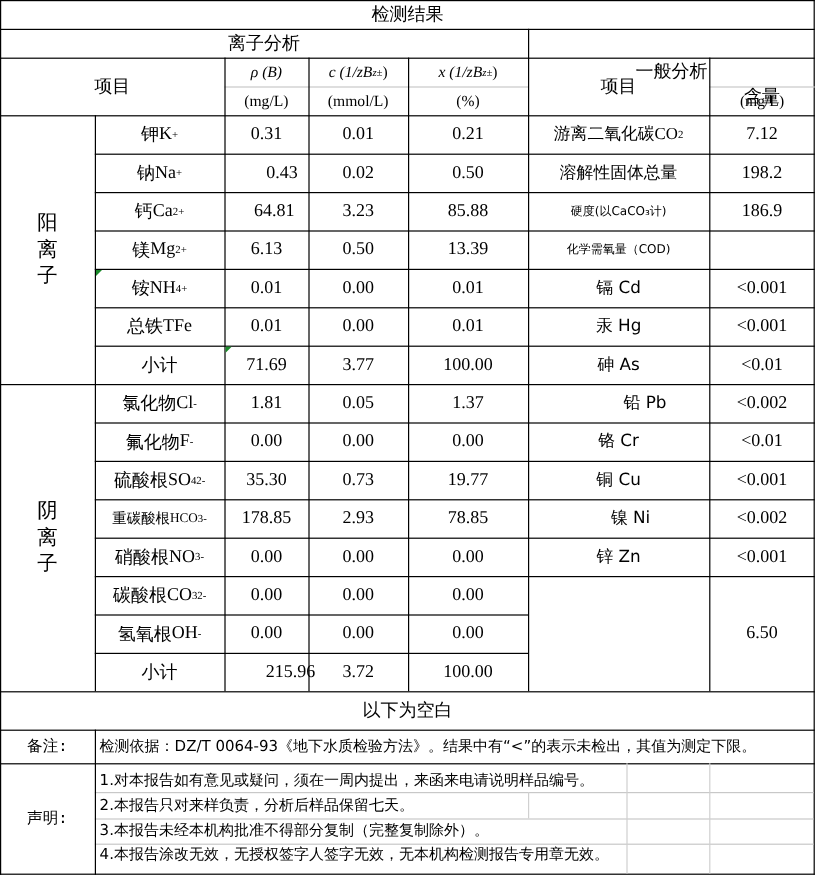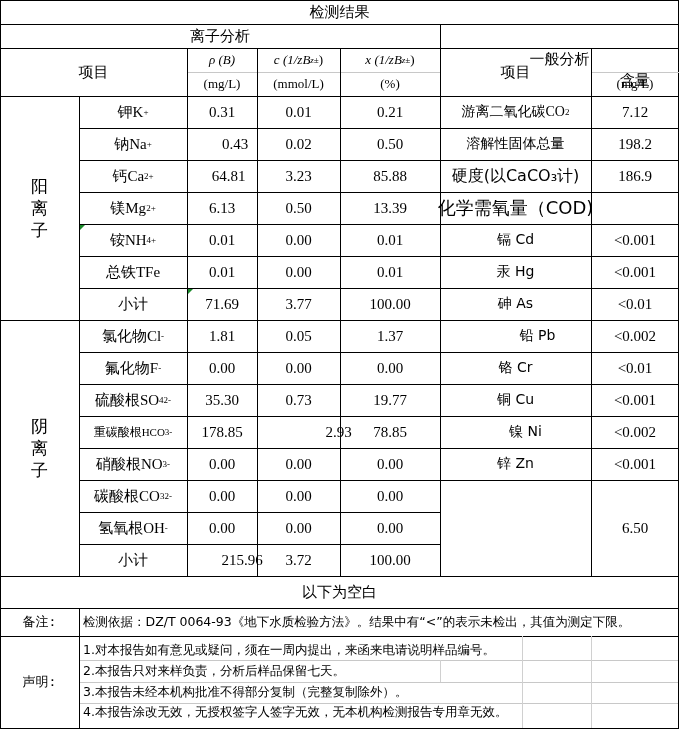--- a/index.html
+++ b/index.html
@@ -146,21 +146,21 @@
       <div class="cell serif" style="left: 187px; top: 384px; width: 70px; height: 32px;">35.30</div>
       <div class="cell serif" style="left: 257px; top: 384px; width: 83px; height: 32px;">0.73</div>
       <div class="cell serif" style="left: 340px; top: 384px; width: 100px; height: 32px;">19.77</div>
       <div class="cell serif" style="font-size: 12px; left: 79px; top: 416px; width: 108px; height: 32px;">
         <span>重碳酸根 </span>
         <span class="xs">HCO</span>
         <sub>3</sub>
         <sup>-</sup>
       </div>
       <div class="cell serif" style="left: 187px; top: 416px; width: 70px; height: 32px;">178.85</div>
-      <div class="cell serif" style="left: 257px; top: 416px; width: 83px; height: 32px; margin-left: 40px;">2.93</div>
+      <div class="cell serif" style="left: 257px; top: 416px; width: 83px; height: 32px;">2.93</div>
       <div class="cell serif" style="left: 340px; top: 416px; width: 100px; height: 32px;">78.85</div>
       <div class="cell serif" style="left: 79px; top: 448px; width: 108px; height: 32px;">
         <span>硝酸根 </span>
         <span>NO</span>
         <sub>3</sub>
         <sup>-</sup>
       </div>
       <div class="cell serif" style="left: 187px; top: 448px; width: 70px; height: 32px;">0.00</div>
       <div class="cell serif" style="left: 257px; top: 448px; width: 83px; height: 32px;">0.00</div>
       <div class="cell serif" style="left: 340px; top: 448px; width: 100px; height: 32px;">0.00</div>
@@ -192,25 +192,25 @@
   <div id="general-rows">
       <div class="cell" style="left: 440px; top: 96px; width: 151px; height: 32px; font-size: 14px; font-family: Liberation Serif, serif;">
         <span>游离二氧化碳CO</span>
         <sub>2</sub>
       </div>
       <div class="cell serif" style="left: 591px; top: 96px; width: 88px; height: 32px;">7.12</div>
       <div class="cell" style="left: 440px; top: 128px; width: 151px; height: 32px; font-size: 14px;">
         <span>溶解性固体总量</span>
       </div>
       <div class="cell serif" style="left: 591px; top: 128px; width: 88px; height: 32px;">198.2</div>
-      <div class="cell" style="left: 440px; top: 160px; width: 151px; height: 32px; font-size: 16px; align-items: center;">
+      <div class="cell" style="left: 440px; top: 160px; width: 151px; height: 32px; font-size: 10px; align-items: center;">
         <span>硬度(以CaCO₃计)</span>
       </div>
       <div class="cell serif" style="left: 591px; top: 160px; width: 88px; height: 32px;">186.9</div>
-      <div class="cell" style="left: 440px; top: 192px; width: 151px; height: 32px; font-size: 18px;">
+      <div class="cell" style="left: 440px; top: 192px; width: 151px; height: 32px; font-size: 10px;">
         <span>化学需氧量（COD)</span>
       </div>
       <div class="cell serif" style="left: 591px; top: 192px; width: 88px; height: 32px;"></div>
       <div class="cell" style="left: 440px; top: 224px; width: 151px; height: 32px; font-size: 14px;">
         <span>镉 Cd</span>
       </div>
       <div class="cell serif" style="left: 591px; top: 224px; width: 88px; height: 32px;">&lt;0.001</div>
       <div class="cell" style="left: 440px; top: 256px; width: 151px; height: 32px; font-size: 14px;">
         <span>汞 Hg</span>
       </div>

